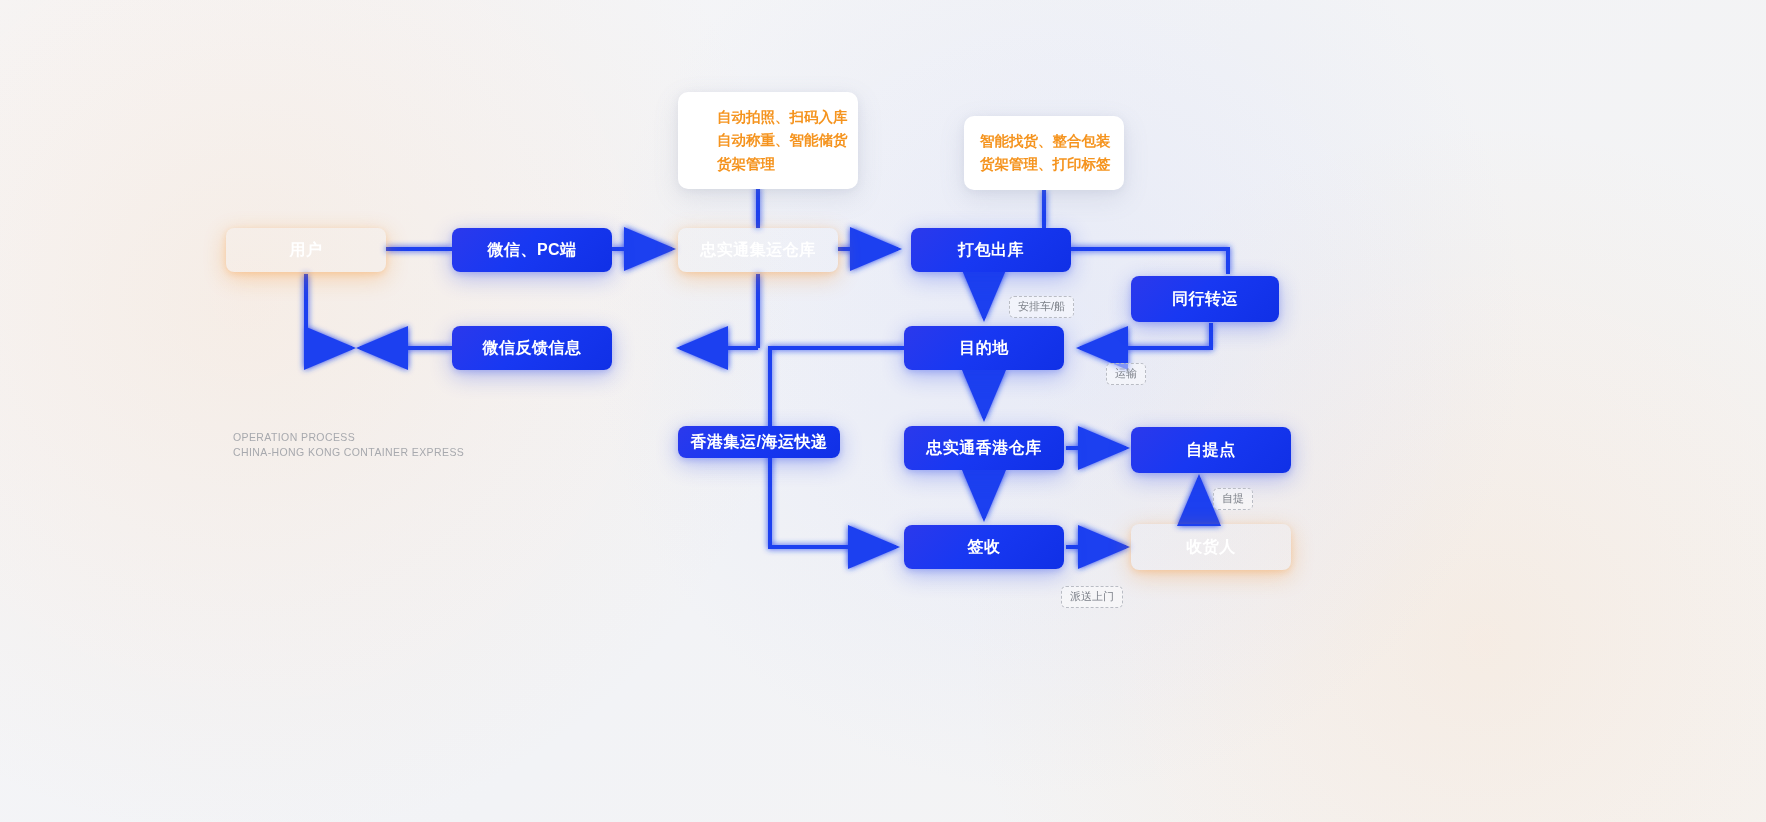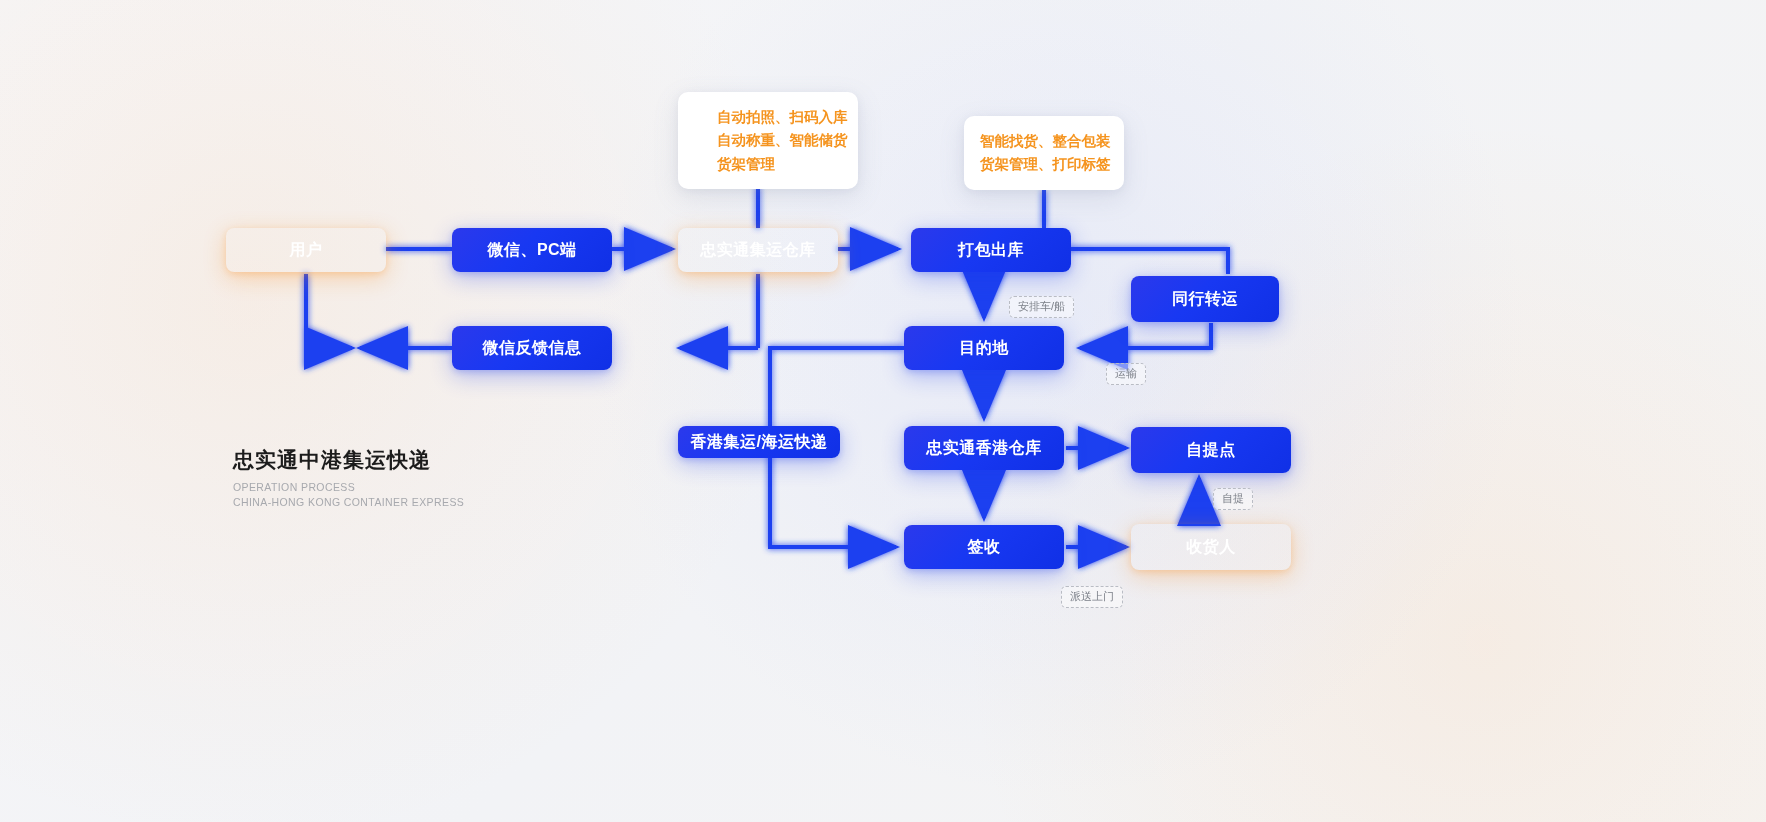--- a/index.html
+++ b/index.html
@@ -193,16 +193,15 @@
 
 <div class="dlabel" id="label-arrange-vehicle" style="left:1009px; top:296px;">安排车/船</div>
 
 <div class="dlabel" id="label-transport" style="left:1106px; top:363px;">运输</div>
 
 <div class="dlabel" id="label-self-pickup" style="left:1213px; top:488px;">自提</div>
 
 <div class="dlabel" id="label-home-delivery" style="left:1061px; top:586px;">派送上门</div>
 
 <div id="titleblock">
-  <div id="title-sub">忠实通中港集运快递</div>
   <div id="title-en1">OPERATION PROCESS</div>
   <div id="title-en2">CHINA-HONG KONG CONTAINER EXPRESS</div>
 </div>
 
 </body></html>

